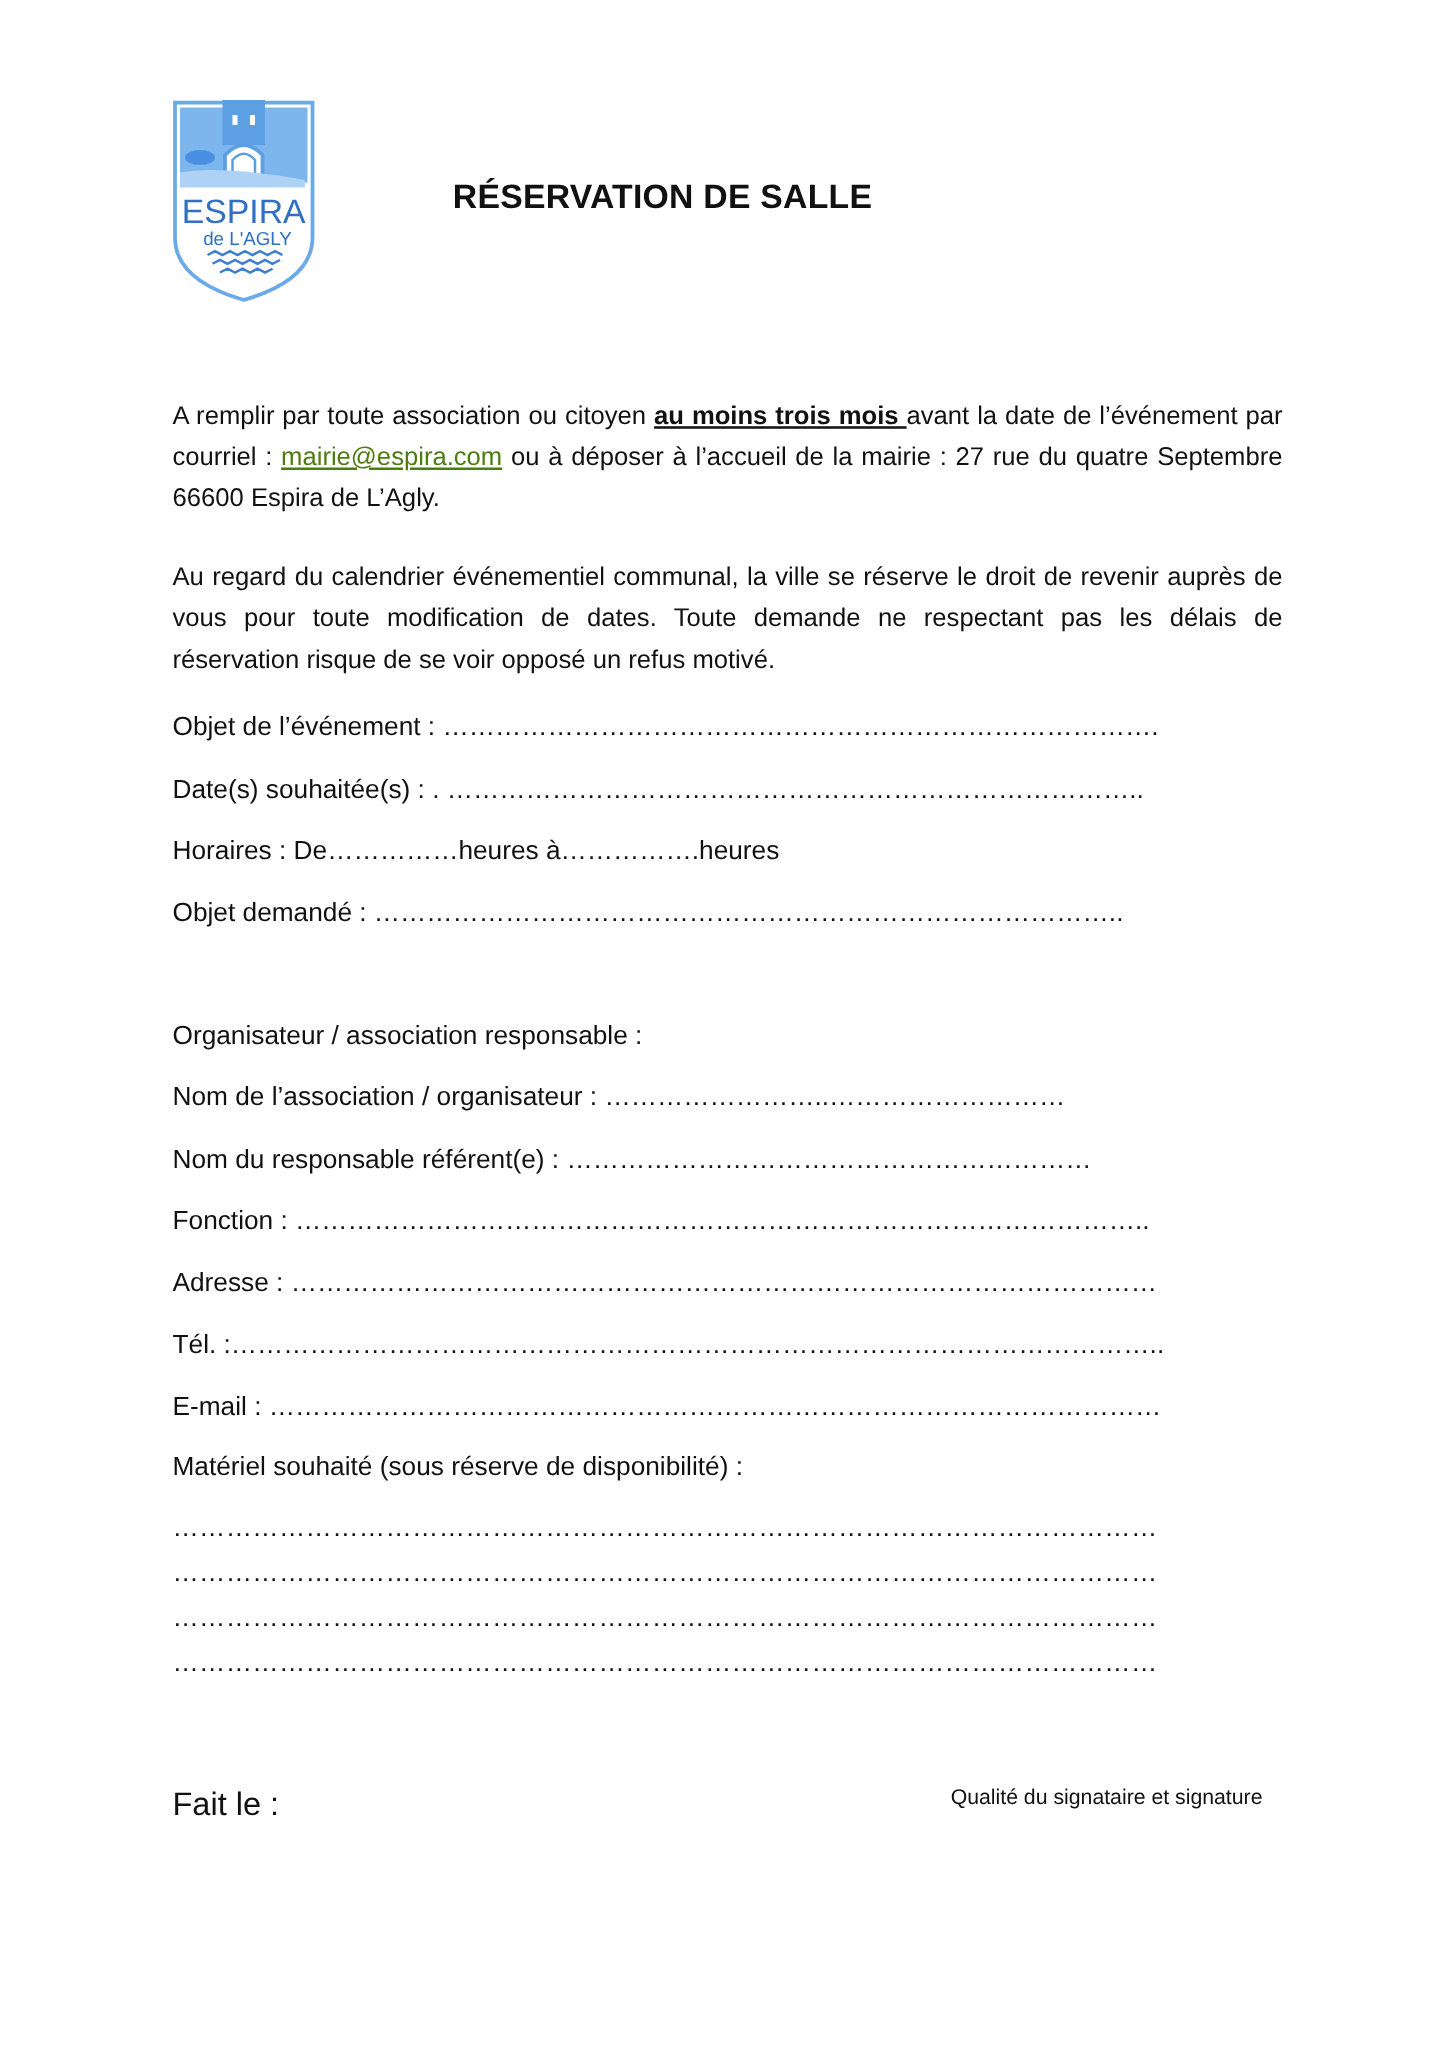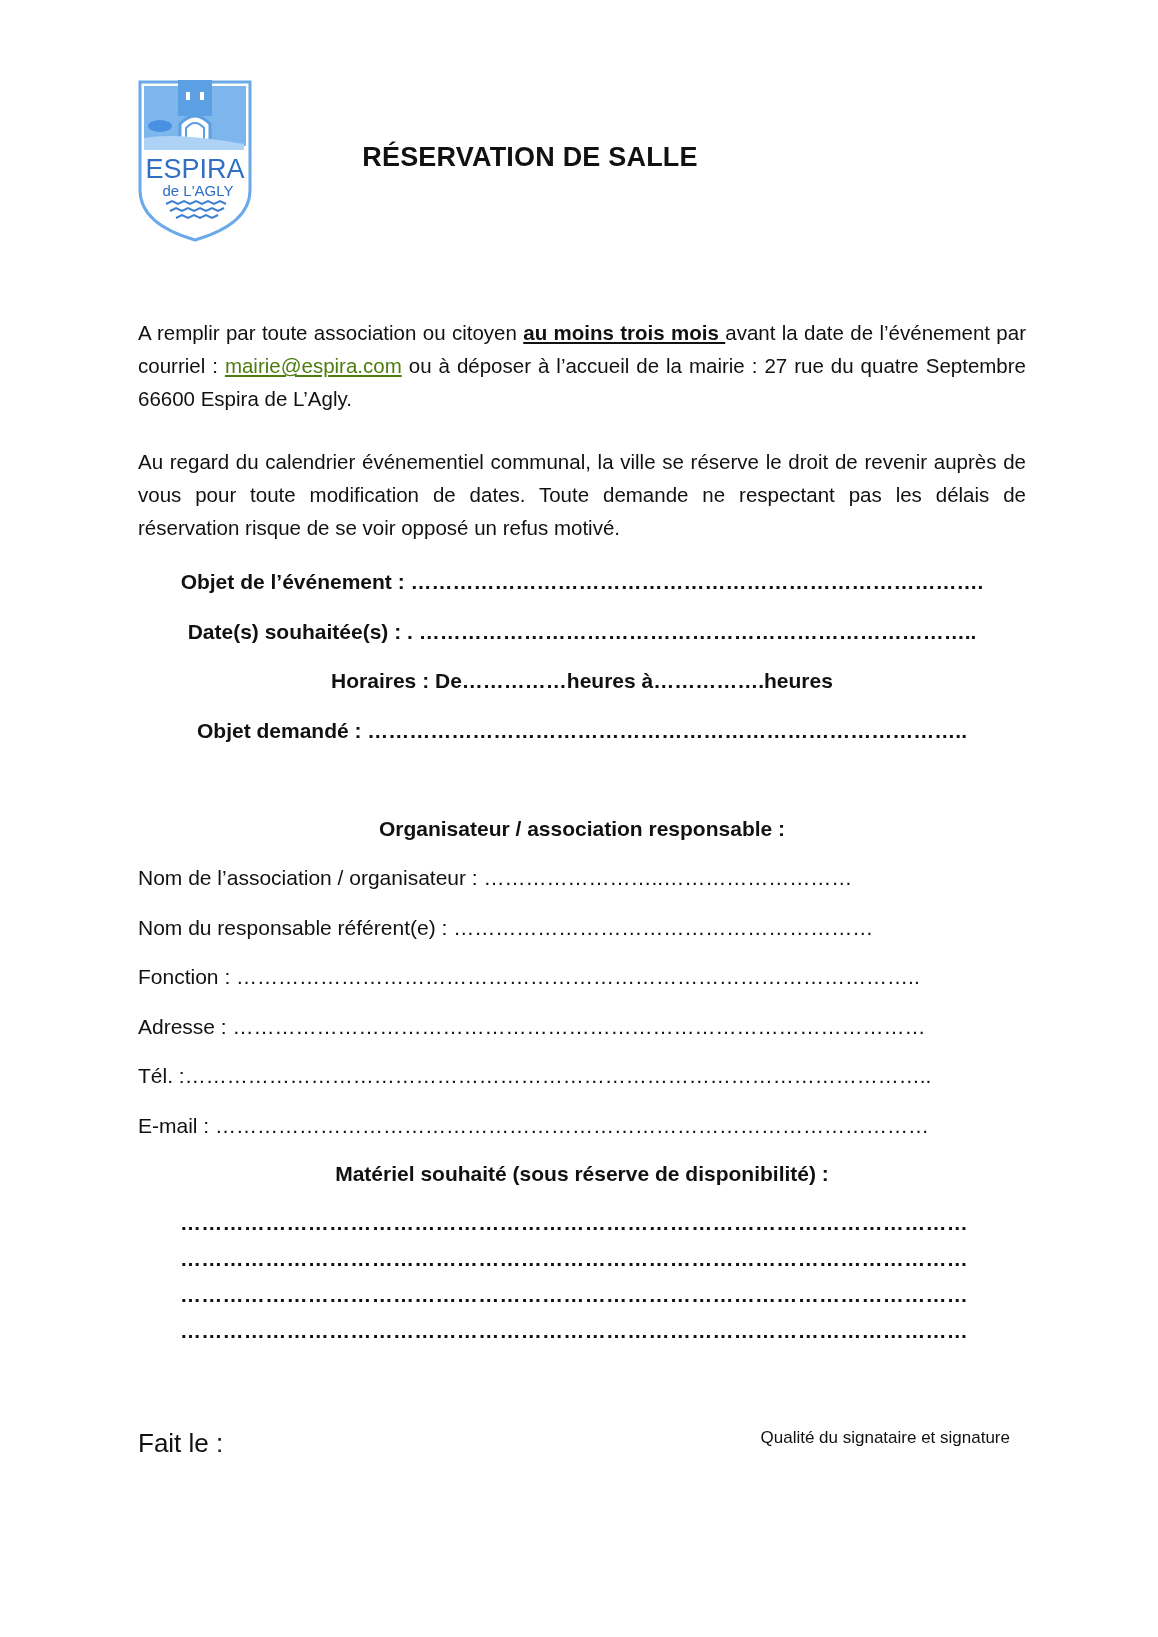--- a/index.html
+++ b/index.html
@@ -9,21 +9,21 @@
   .title { position:absolute; left:0; width:1024px; top:142px; text-align:center;
            font-weight:bold; font-size:27px; letter-spacing:0.2px; }
   .title span { position:relative; left:18px; }
   .para { position:absolute; left:138px; width:888px; font-size:20.5px; line-height:33px;
           text-align:justify; text-align-last:left; }
   .p1 { top:316px; }
   .p2 { top:430px;margin-top:15px; }
   .u { font-weight:bold; text-decoration:underline; }
   .link { color:#4d7c0f; text-decoration:underline; }
   .line { position:absolute; left:138px; width:888px; font-size:21px; white-space:nowrap; overflow:hidden; }
-  .b { font-weight:bold;text-align:center; }
+  .b { font-weight:normal; }
   .dots { letter-spacing:0.3px; }
   .sig-left { position:absolute; left:138px; top:1428px; font-size:26px; }
   .sig-right { position:absolute; right:148px; top:1428px; font-size:17px; }
 </style>
 </head>
 <body>
 
 <svg class="logo" viewBox="0 0 118 166">
   <path d="M4 4 H114 V112 Q114 146 59 162 Q4 146 4 112 Z" fill="#fff" stroke="#6aaae8" stroke-width="3"></path>
   <rect x="8" y="8" width="102" height="60" fill="#7db6ec"></rect>

